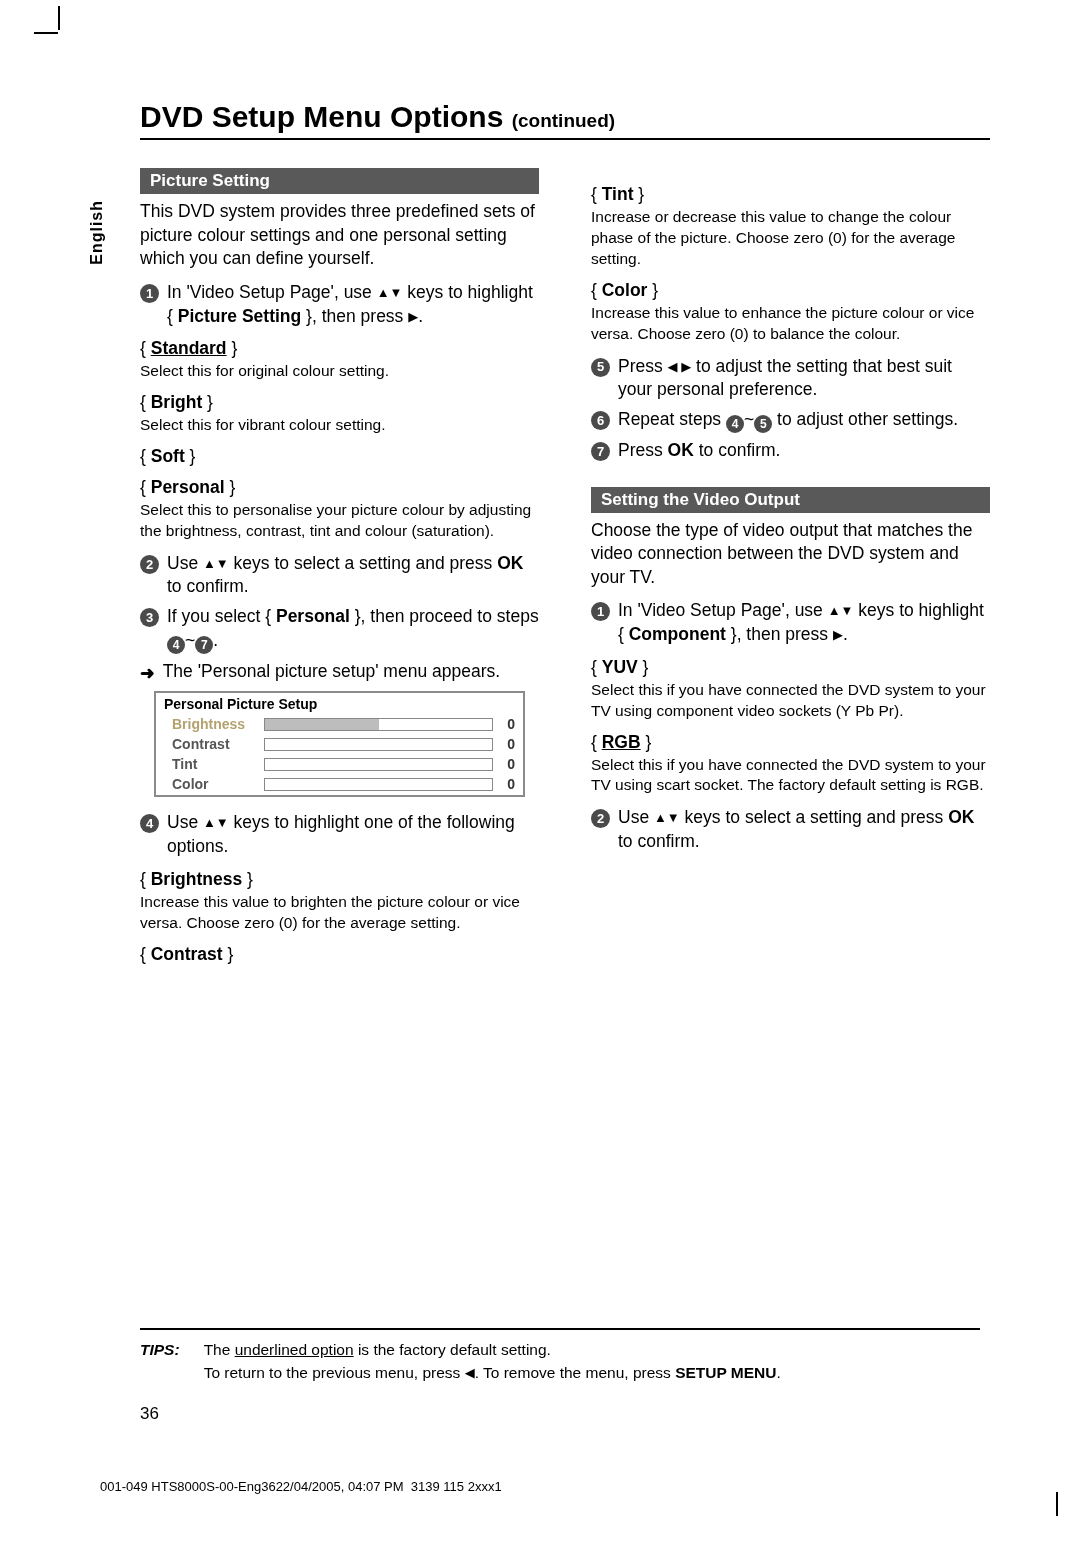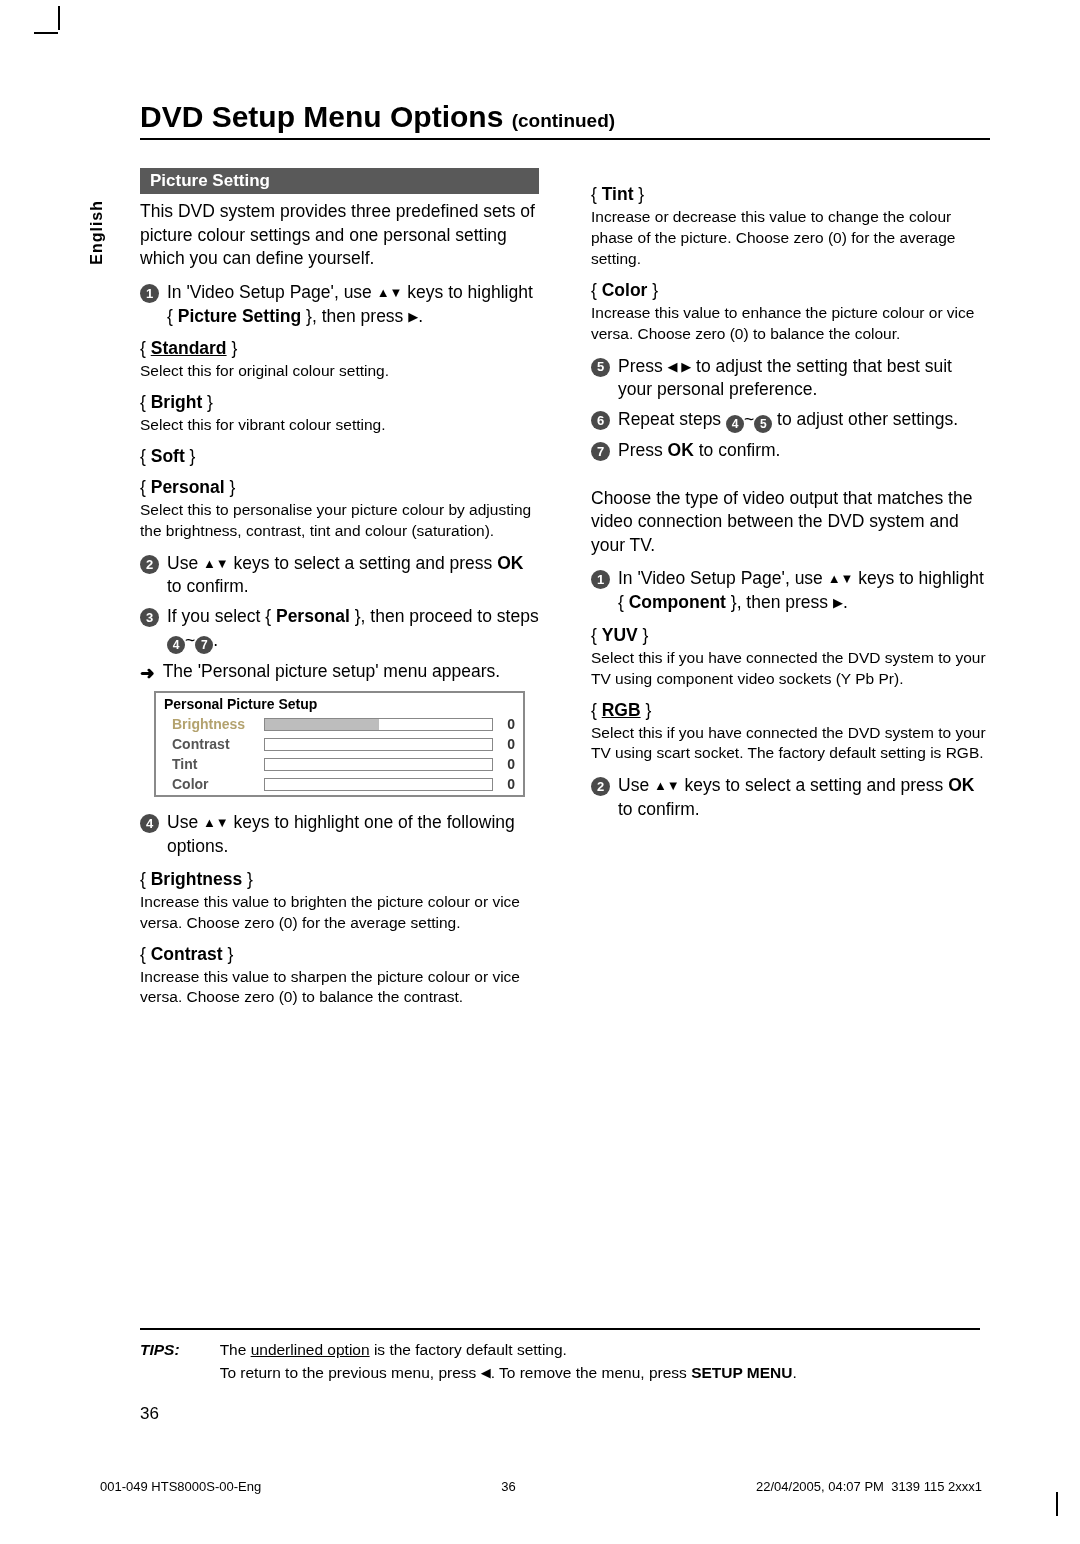--- a/index.html
+++ b/index.html
@@ -152,39 +152,38 @@
 
   .tips-block {
     position: absolute;
     left: 140px;
     right: 100px;
     bottom: 160px;
     border-top: 2px solid #000;
     padding-top: 8px;
     font-size: 15.5px;
     display: flex;
-    gap: 40px;
+    gap: 24px;
     line-height: 1.5;
     margin-top: 44px;
   }
   .tips-block .tips-label { font-style: italic; font-weight: bold; }
   .page-num {
     position: absolute;
     left: 140px;
     bottom: 120px;
     font-size: 17px;
   }
   .footer {
     position: absolute;
     left: 100px;
     right: 98px;
     bottom: 50px;
     font-size: 13px;
     display: flex;
-    justify-content: space-between;
     color: #000;
   }
   .crop-mark {
     position: absolute;
     background: #000;
   }
   .cm-v1 { left: 58px; top: 6px; width: 2px; height: 24px; }
   .cm-h1 { left: 34px; top: 32px; width: 24px; height: 2px; }
   .cm-v2 { right: 22px; bottom: 28px; width: 2px; height: 24px; }
 </style>
@@ -277,21 +276,20 @@
         <span class="num">4</span>
         <span>
           <span>Use </span><span class="triangle">▲▼</span><span> keys to highlight one of the following options.</span>
         </span>
       </div>
 
       <div class="label-line"><span class="brace">{ </span><span class="lbl">Brightness</span><span class="brace"> }</span></div>
       <p class="sub">Increase this value to brighten the picture colour or vice versa. Choose zero (0) for the average setting.</p>
 
       <div class="label-line"><span class="brace">{ </span><span class="lbl">Contrast</span><span class="brace"> }</span></div>
-      <p class="sub">Increase this value to sharpen the picture colour or vice versa.  Choose zero (0) to balance the contrast.</p>
     </div>
 
     <div class="col">
       <div class="label-line" style="margin-top:16px"><span class="brace">{ </span><span class="lbl">Tint</span><span class="brace"> }</span></div>
       <p class="sub">Increase or decrease this value to change the colour phase of the picture.  Choose zero (0) for the average setting.</p>
 
       <div class="label-line"><span class="brace">{ </span><span class="lbl">Color</span><span class="brace"> }</span></div>
       <p class="sub">Increase this value to enhance the picture colour or vice versa. Choose zero (0) to balance the colour.</p>
 
       <div class="step">
@@ -309,20 +307,21 @@
       </div>
 
       <div class="step">
         <span class="num">7</span>
         <span>
           <span>Press </span><b>OK</b><span> to confirm.</span>
         </span>
       </div>
 
       <div style="height:18px"></div>
+      <div class="section-head">Setting the Video Output</div>
       <p class="body">Choose the type of video output that matches the video connection between the DVD system and your TV.</p>
 
       <div class="step">
         <span class="num">1</span>
         <span>
           <span>In 'Video Setup Page', use </span><span class="triangle">▲▼</span><span> keys to highlight { </span><b>Component</b><span> }, then press </span><span class="triangle">▶</span><span>.</span>
         </span>
       </div>
 
       <div class="label-line"><span class="brace">{ </span><span class="lbl">YUV</span><span class="brace"> }</span></div>

